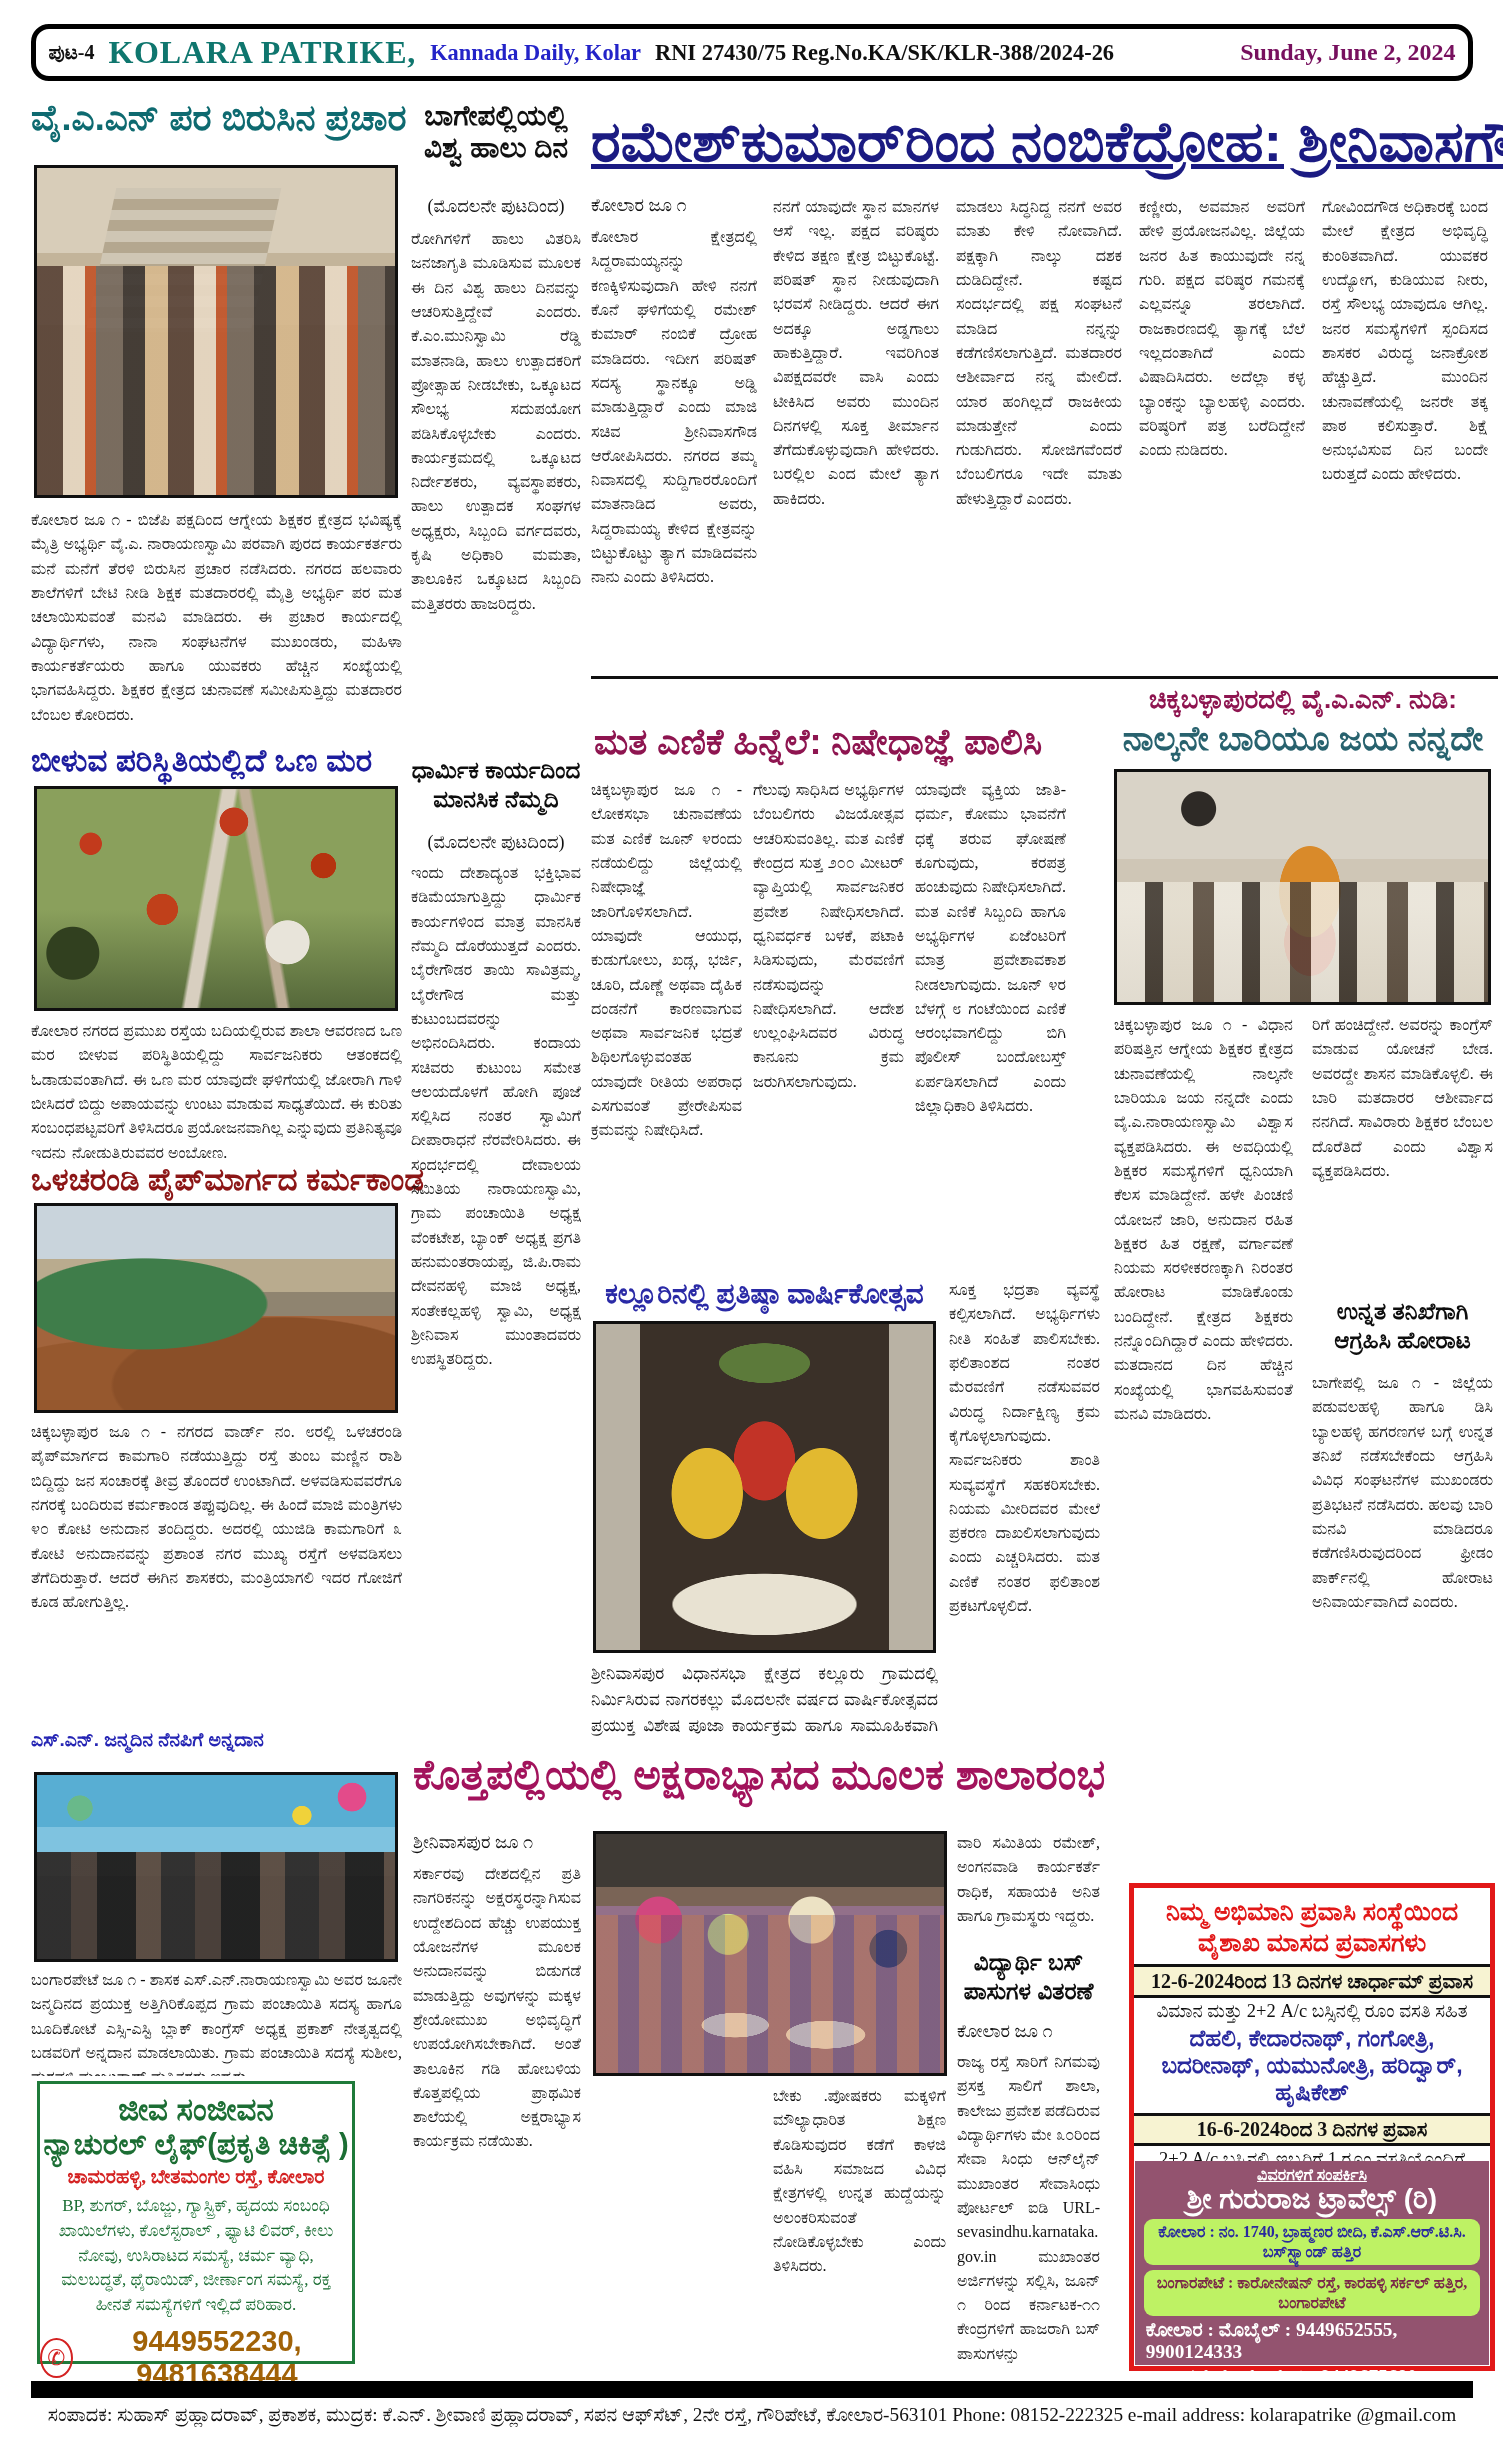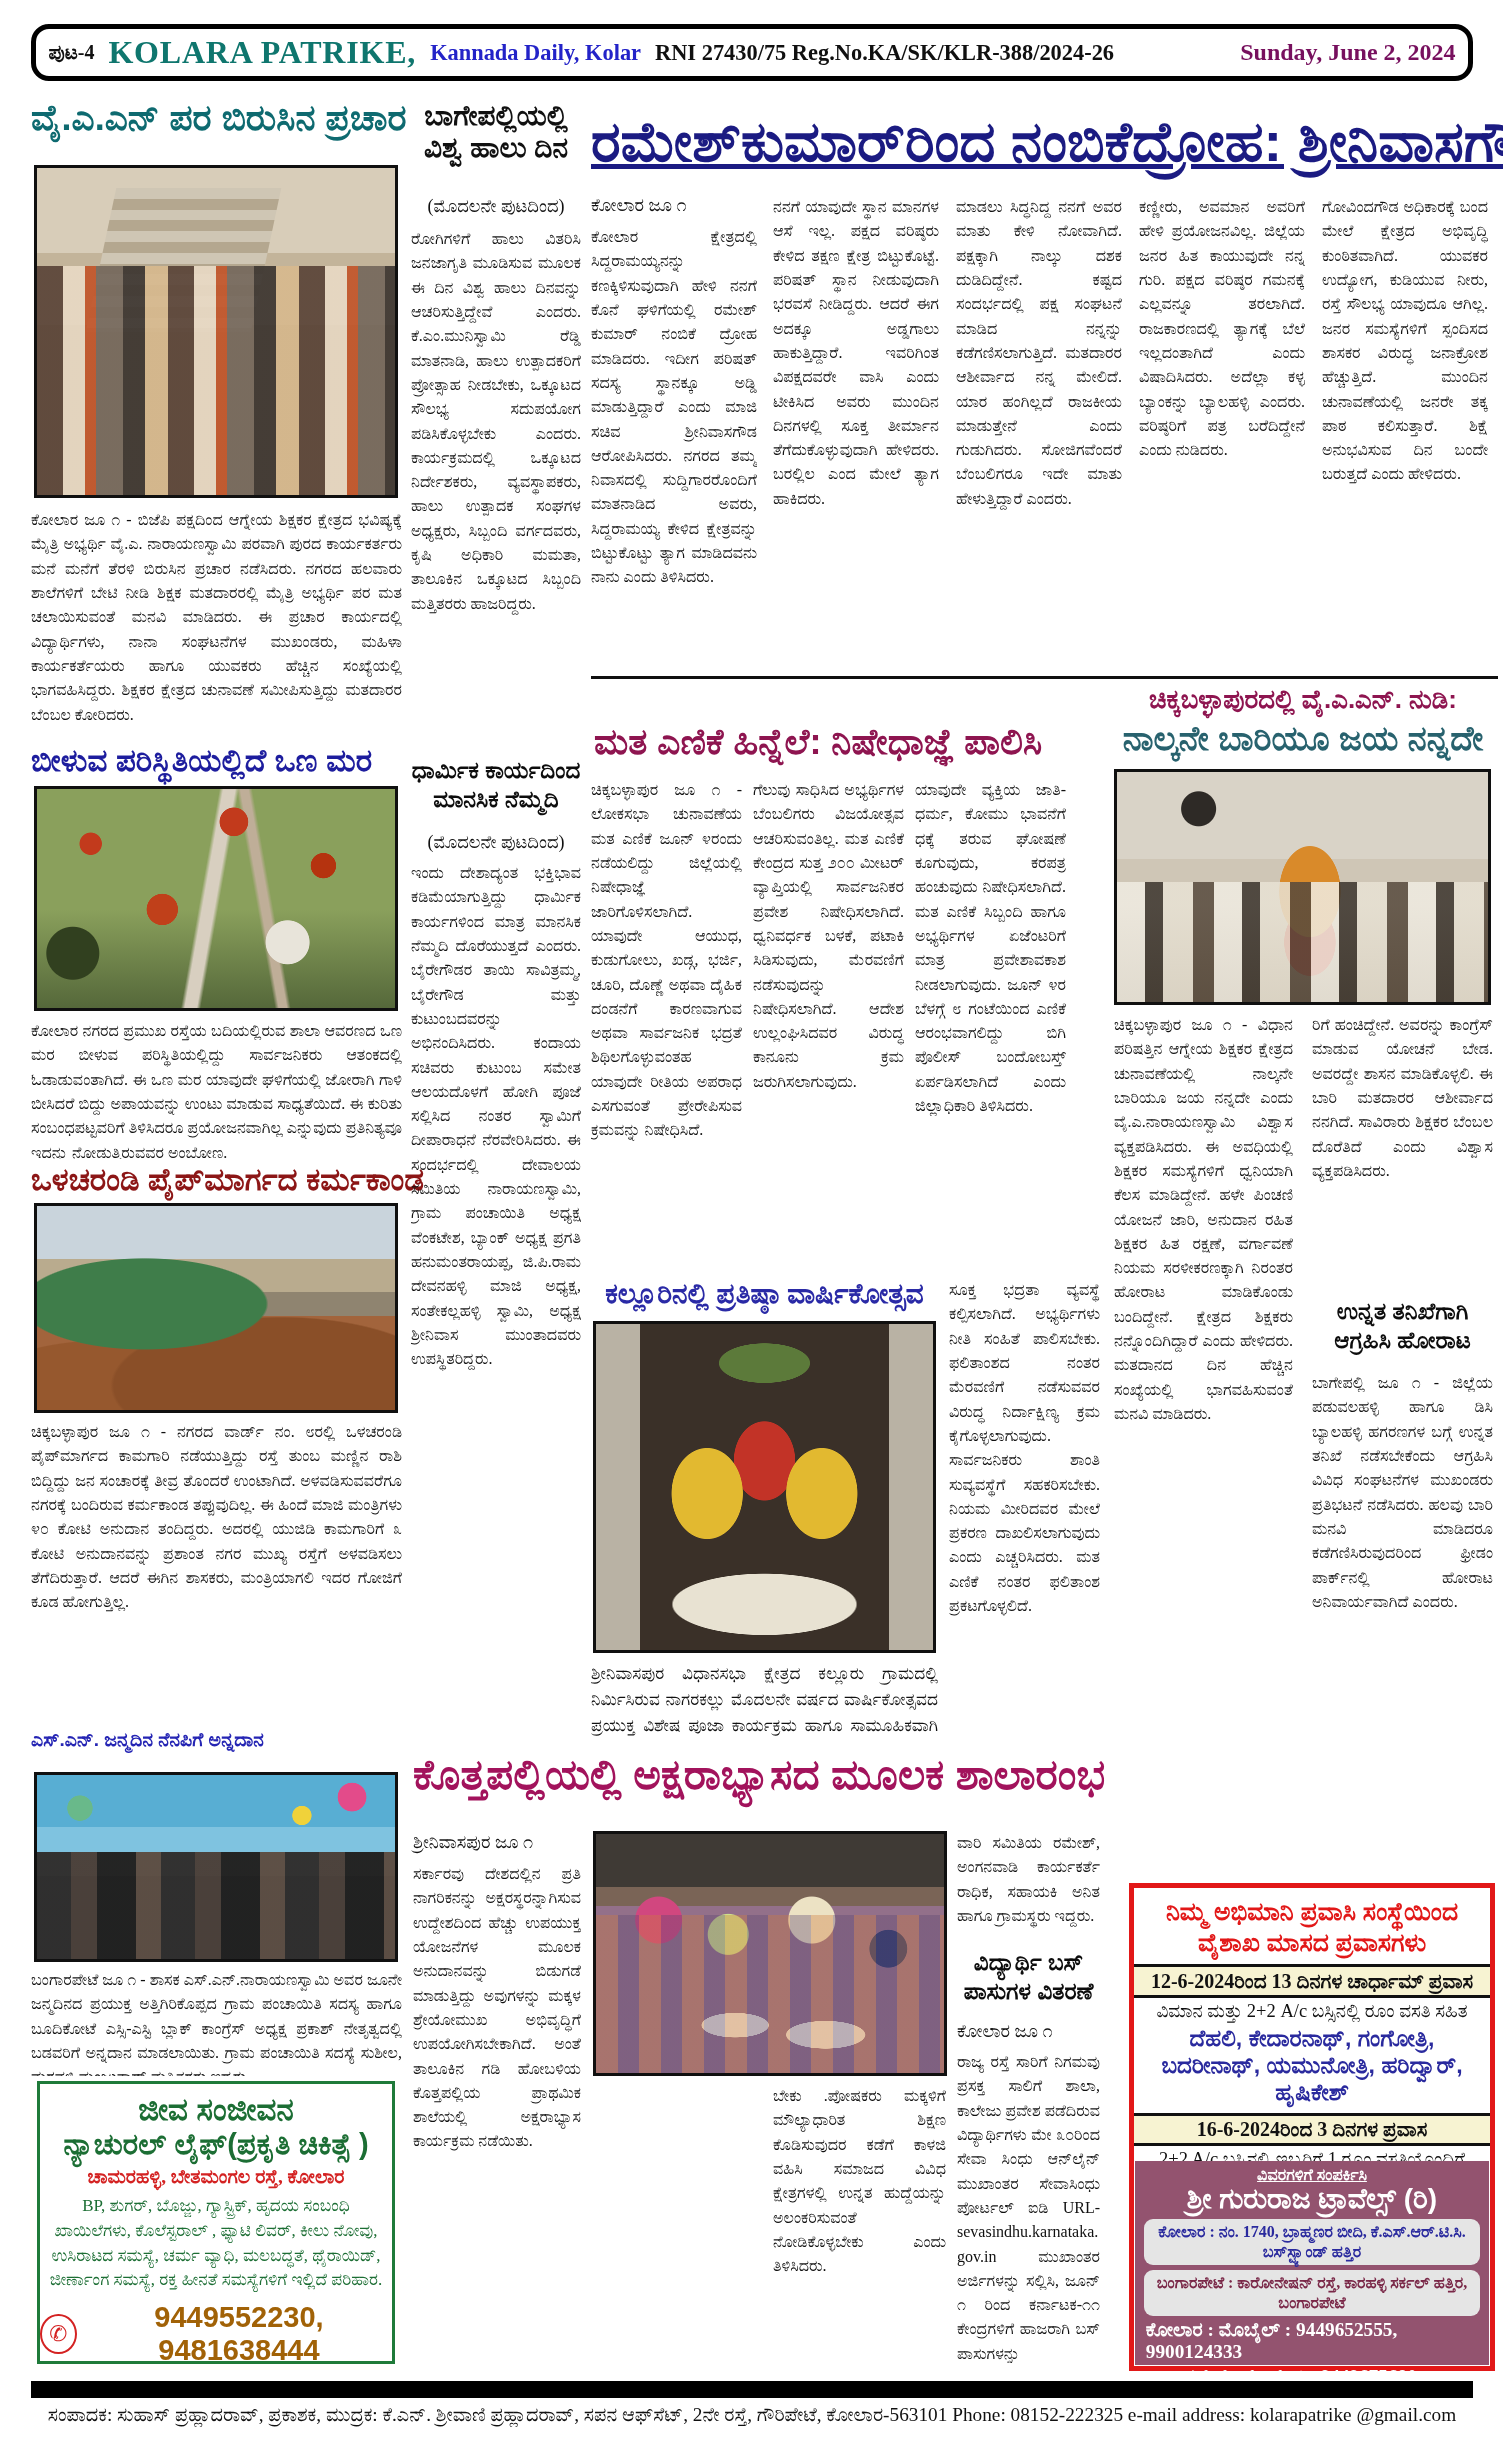--- a/index.html
+++ b/index.html
@@ -89,21 +89,21 @@
   .ga-nums{font-size:29px;font-weight:700;color:#a16207;font-family:"Liberation Sans",sans-serif;}
   .travel-ad{border:5.4px solid #e21818;box-sizing:border-box;background:#fff;text-align:center;}
   .ta-title{font-size:25px;font-weight:700;color:#e21818;font-family:"Liberation Sans",sans-serif;line-height:1.25;padding-top:7.7px;}
   .ta-strip{background:#f7f3d2;border-top:3.1px solid #111;border-bottom:3.1px solid #111;
             font-size:20px;font-weight:700;padding:2.3px 0;margin-top:6.2px;}
   .ta-note{font-size:18.5px;padding-top:3.1px;}
   .ta-dest{font-size:23px;font-weight:700;color:#2a2a9e;font-family:"Liberation Sans",sans-serif;line-height:1.18;padding:3.1px 4.6px 0 4.6px;}
   .guru-box{background:#93536f;color:#fff;box-sizing:border-box;text-align:center;padding-top:4.6px;}
   .gb-contact{font-size:16px;font-weight:700;text-decoration:underline;}
   .gb-name{font-size:28px;font-weight:700;font-family:"Liberation Sans",sans-serif;line-height:1.1;}
-  .gb-white{background:#e5e5e5;border-radius:9px;margin:4.6px 9.3px 0 9.3px;font-size:16px;font-weight:700;
+  .gb-white{background:#bef264;border-radius:9px;margin:4.6px 9.3px 0 9.3px;font-size:16px;font-weight:700;
             line-height:1.25;padding:3.1px 4.6px;}
   .gb-w1{color:#2a2a9e;} .gb-w2{color:#7a2848;}
   .gb-phone{font-size:19.3px;font-weight:700;text-align:left;padding:3.1px 0 0 10.8px;}
   .rule{background:#101010;}
   .foot-bar{background:#000;}
   .foot-txt{font-size:19.3px;text-align:center;}
 </style>
 </head>
 <body>
 
@@ -131,21 +131,21 @@
   <div class="b hl nowrap" style="left:31px;top:1162px;width:371px;font-size:31px;color:#8c1616;">ಒಳಚರಂಡಿ ಪೈಪ್‌ಮಾರ್ಗದ ಕರ್ಮಕಾಂಡ</div>
   <div class="b photo ph-street" style="left:34px;top:1203px;width:364px;height:210px;"></div>
   <div class="b body-txt" style="left:31px;top:1420px;width:371px;height:306px;">ಚಿಕ್ಕಬಳ್ಳಾಪುರ ಜೂ ೧ - ನಗರದ ವಾರ್ಡ್ ನಂ. ೮ರಲ್ಲಿ ಒಳಚರಂಡಿ ಪೈಪ್‌ಮಾರ್ಗದ ಕಾಮಗಾರಿ ನಡೆಯುತ್ತಿದ್ದು ರಸ್ತೆ ತುಂಬ ಮಣ್ಣಿನ ರಾಶಿ ಬಿದ್ದಿದ್ದು ಜನ ಸಂಚಾರಕ್ಕೆ ತೀವ್ರ ತೊಂದರೆ ಉಂಟಾಗಿದೆ. ಅಳವಡಿಸುವವರೆಗೂ ನಗರಕ್ಕೆ ಬಂದಿರುವ ಕರ್ಮಕಾಂಡ ತಪ್ಪುವುದಿಲ್ಲ. ಈ ಹಿಂದೆ ಮಾಜಿ ಮಂತ್ರಿಗಳು ೪೦ ಕೋಟಿ ಅನುದಾನ ತಂದಿದ್ದರು. ಅದರಲ್ಲಿ ಯುಜಿಡಿ ಕಾಮಗಾರಿಗೆ ೩ ಕೋಟಿ ಅನುದಾನವನ್ನು ಪ್ರಶಾಂತ ನಗರ ಮುಖ್ಯ ರಸ್ತೆಗೆ ಅಳವಡಿಸಲು ತೆಗೆದಿರುತ್ತಾರೆ. ಆದರೆ ಈಗಿನ ಶಾಸಕರು, ಮಂತ್ರಿಯಾಗಲಿ ಇದರ ಗೋಜಿಗೆ ಕೂಡ ಹೋಗುತ್ತಿಲ್ಲ.</div>
 
   <div class="b hl nowrap" style="left:31px;top:1729px;width:371px;font-size:19px;color:#2525b4;">ಎಸ್.ಎನ್. ಜನ್ಮದಿನ ನೆನಪಿಗೆ ಅನ್ನದಾನ</div>
   <div class="b photo ph-sn" style="left:34px;top:1772px;width:364px;height:190px;">
     <div class="crowd"></div>
   </div>
   <div class="b body-txt" style="left:31px;top:1968px;width:371px;height:108px;">ಬಂಗಾರಪೇಟೆ ಜೂ ೧ - ಶಾಸಕ ಎಸ್.ಎನ್.ನಾರಾಯಣಸ್ವಾಮಿ ಅವರ ಜೂನೇ ಜನ್ಮದಿನದ ಪ್ರಯುಕ್ತ ಅತ್ತಿಗಿರಿಕೊಪ್ಪದ ಗ್ರಾಮ ಪಂಚಾಯಿತಿ ಸದಸ್ಯ ಹಾಗೂ ಬೂದಿಕೋಟೆ ಎಸ್ಸಿ-ಎಸ್ಟಿ ಬ್ಲಾಕ್ ಕಾಂಗ್ರೆಸ್ ಅಧ್ಯಕ್ಷ ಪ್ರಕಾಶ್ ನೇತೃತ್ವದಲ್ಲಿ ಬಡವರಿಗೆ ಅನ್ನದಾನ ಮಾಡಲಾಯಿತು. ಗ್ರಾಮ ಪಂಚಾಯಿತಿ ಸದಸ್ಯೆ ಸುಶೀಲ, ಮರವಳ್ಳಿ ಮಂಜುನಾಥ್ ಮತ್ತಿತರರು ಇದ್ದರು.</div>
 
-  <div class="b green-ad" style="left:37px;top:2081px;width:358px;height:283px;">
+  <div class="b green-ad" style="left:37px;top:2081px;width:318px;height:283px;">
     <div class="ga-t1">ಜೀವ ಸಂಜೀವನ</div>
     <div class="ga-t2">ನ್ಯಾಚುರಲ್ ಲೈಫ್(ಪ್ರಕೃತಿ ಚಿಕಿತ್ಸೆ )</div>
     <div class="ga-addr">ಚಾಮರಹಳ್ಳಿ, ಬೇತಮಂಗಲ ರಸ್ತೆ, ಕೋಲಾರ</div>
     <div class="ga-body">BP, ಶುಗರ್, ಬೊಜ್ಜು, ಗ್ಯಾಸ್ಟ್ರಿಕ್, ಹೃದಯ ಸಂಬಂಧಿ ಖಾಯಿಲೆಗಳು, ಕೊಲೆಸ್ಟರಾಲ್ , ಫ್ಯಾಟಿ ಲಿವರ್, ಕೀಲು ನೋವು, ಉಸಿರಾಟದ ಸಮಸ್ಯೆ, ಚರ್ಮ ವ್ಯಾಧಿ, ಮಲಬದ್ಧತೆ, ಥೈರಾಯಿಡ್, ಜೀರ್ಣಾಂಗ ಸಮಸ್ಯೆ, ರಕ್ತ ಹೀನತೆ ಸಮಸ್ಯೆಗಳಿಗೆ ಇಲ್ಲಿದೆ ಪರಿಹಾರ.</div>
     <div class="ga-phone">
       <span class="ga-icon">✆</span>
       <span class="ga-nums">9449552230, 9481638444</span>
     </div>
   </div>
 

